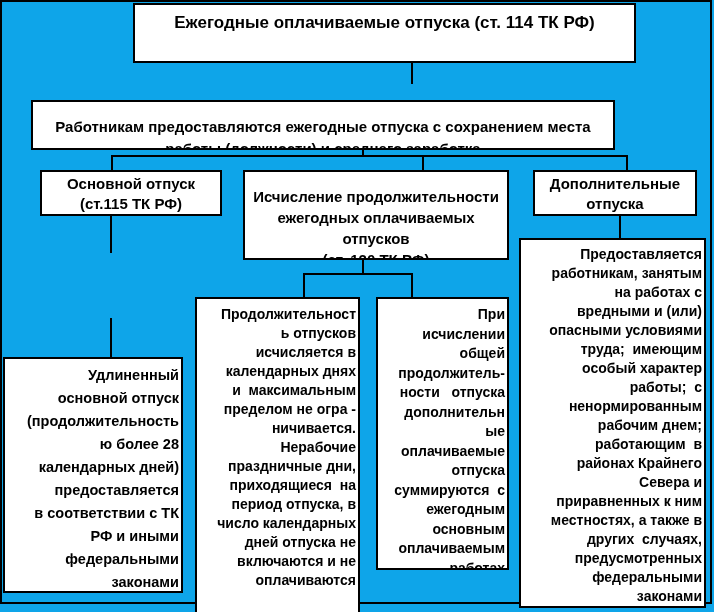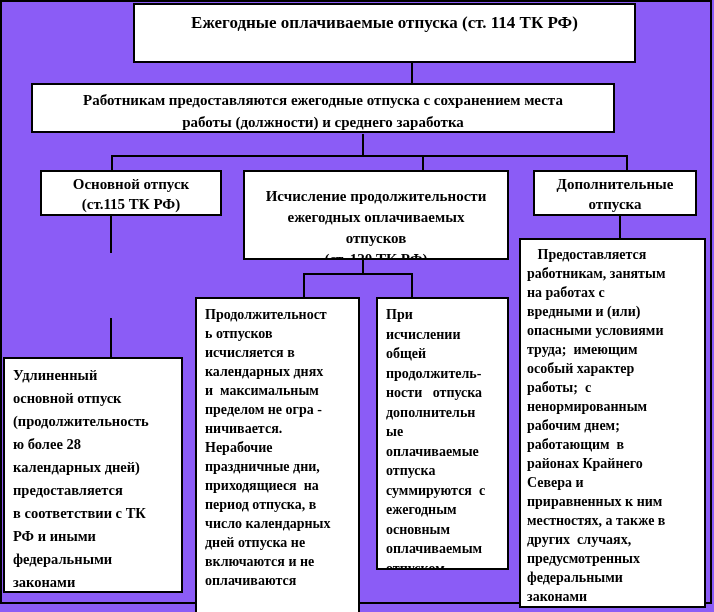--- a/index.html
+++ b/index.html
@@ -1,43 +1,44 @@
 <!DOCTYPE html>
 <html><head>
 <meta charset="utf-8">
 <style>
   html,body{margin:0;padding:0;}
   .stage{
     position:relative;
     width:714px;height:612px;
-    background:#8b5cf6;
-    font-family:Liberation Serif, serif;
+    background:#0ea5e9;
+    font-family:Liberation Sans, sans-serif;
     font-weight:bold;
     color:#000;
     overflow:hidden;
   }
   .frame{
     position:absolute;left:0;top:0;width:708px;height:600px;
     border:2px solid #000;
   }
   .box{
     position:absolute;
     background:#fff;
     border:2px solid #000;
     box-sizing:border-box;
     white-space:pre-wrap;
     overflow:hidden;
     line-height:19px;
     font-size:14px;
+    text-align:right;
   }
   .center{text-align:center;}
   .line{position:absolute;background:#000;}
 
   .b-title{left:133px;top:3px;width:503px;height:60px;font-size:17px;padding-top:8px;}
-  .b-provision{left:31px;top:83px;width:584px;height:50px;font-size:15px;line-height:22px;padding-top:4px;}
+  .b-provision{left:31px;top:100px;width:584px;height:50px;font-size:15px;line-height:22px;padding-top:14px;}
   .b-basic{left:40px;top:170px;width:182px;height:46px;font-size:15px;line-height:20px;padding-top:2px;}
   .b-calc{left:243px;top:170px;width:266px;height:90px;font-size:15px;line-height:21px;padding-top:14px;}
   .b-additional{left:533px;top:170px;width:164px;height:46px;font-size:15px;line-height:20px;padding-top:2px;}
   .b-minimum{left:5px;top:253px;width:183px;height:65px;font-size:15px;line-height:21px;padding-top:1px;}
   .b-extended{left:3px;top:357px;width:180px;height:236px;font-size:14.5px;line-height:23px;padding:5px 2px 0 8px;}
   .b-duration{left:195px;top:297px;width:165px;height:365px;line-height:19px;padding:6px 2px 0 8px;}
   .b-summation{left:376px;top:297px;width:133px;height:273px;line-height:19.5px;padding:6px 2px 0 8px;}
   .b-granted{left:519px;top:238px;width:187px;height:370px;line-height:19px;padding:5px 2px 0 6px;}
 </style>
 </head>
@@ -103,21 +104,21 @@
 продолжитель-
 ности   отпуска
 дополнительн
 ые
 оплачиваемые
 отпуска
 суммируются  с
 ежегодным
 основным
 оплачиваемым
-отпуском</div>
+работах</div>
   <div class="box b-granted">   Предоставляется
 работникам, занятым
 на работах с
 вредными и (или)
 опасными условиями
 труда;  имеющим
 особый характер
 работы;  с
 ненормированным
 рабочим днем;

